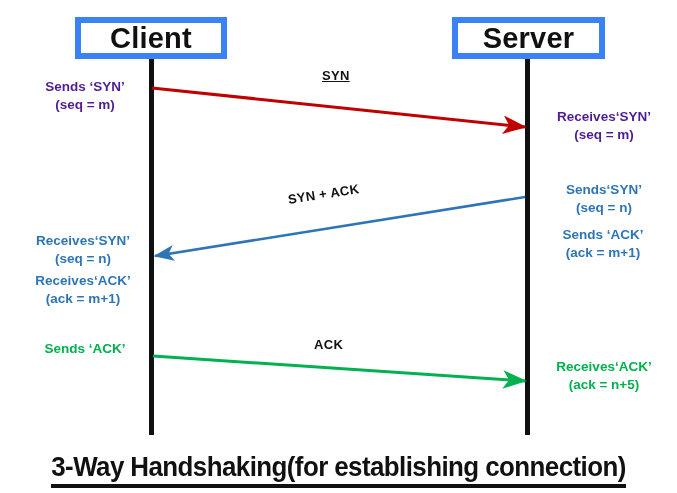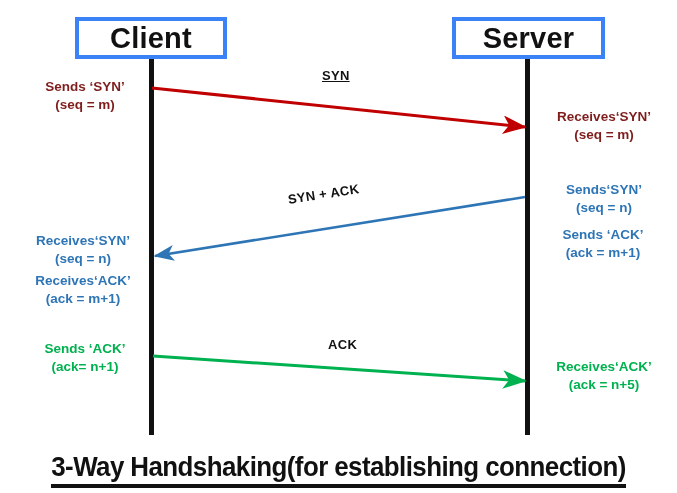--- a/index.html
+++ b/index.html
@@ -13,21 +13,21 @@
     height: 493px;
     background: #ffffff;
     overflow: hidden;
     font-family: "Liberation Sans", sans-serif;
   }
 
   
   .endpoint-box {
     position: absolute;
     box-sizing: border-box;
-    border: 4px solid #3b82f6;
+    border: 6px solid #3b82f6;
     background: #ffffff;
     display: flex;
     align-items: center;
     justify-content: center;
     font-weight: bold;
     font-size: 29px;
     color: #111111;
     letter-spacing: 0.2px;
   }
   #client-box { left: 75px;  top: 17px; width: 152px; height: 42px; }
@@ -57,21 +57,21 @@
     position: absolute;
     font-weight: bold;
     font-size: 13.5px;
     line-height: 18px;
     white-space: nowrap;
   }
   .note .line { display: block; }
   .note.align-right  { text-align: center; }
   .note.align-left   { text-align: center; }
 
-  .c-red   { color: #7f1d1d; }
+  .c-red   { color: #4c1d95; }
   .c-blue  { color: #2E75B6; }
   .c-green { color: #00B14F; }
 
   
   #note-client-syn     { left: 22px;  top: 78px;  width: 126px; }
   #note-client-rcv-syn { left: 18px;  top: 232px; width: 130px; }
   #note-client-rcv-ack { left: 18px;  top: 272px; width: 130px; }
   #note-client-ack     { left: 22px;  top: 340px; width: 126px; }
 
   
@@ -84,21 +84,21 @@
   .arrow-label {
     position: absolute;
     font-weight: bold;
     font-size: 13px;
     color: #111111;
     letter-spacing: 0.3px;
     white-space: nowrap;
   }
   #label-syn      { left: 322px; top: 68px; text-decoration: underline; }
   #label-syn-ack  { left: 288px; top: 192px; transform: rotate(-8.8deg); transform-origin: left center; }
-  #label-ack      { left: 328px; top: 337px; }
+  #label-ack      { left: 314px; top: 337px; }
 
   
   #diagram-title {
     position: absolute;
     left: 0;
     top: 452px;
     width: 677px;
     text-align: center;
     font-weight: bold;
     font-size: 27px;
@@ -164,21 +164,20 @@
     <span class="line">(seq = n)</span>
   </div>
 
   <div class="note align-right c-blue" id="note-client-rcv-ack">
     <span class="line">Receives‘ACK’</span>
     <span class="line">(ack = m+1)</span>
   </div>
 
   <div class="note align-right c-green" id="note-client-ack">
     <span class="line">Sends ‘ACK’</span>
-    <span class="line">(ack= n+1)</span>
   </div>
 
   <div class="note align-left c-red" id="note-server-rcv-syn">
     <span class="line">Receives‘SYN’</span>
     <span class="line">(seq = m)</span>
   </div>
 
   <div class="note align-left c-blue" id="note-server-snd-syn">
     <span class="line">Sends‘SYN’</span>
     <span class="line">(seq = n)</span>

